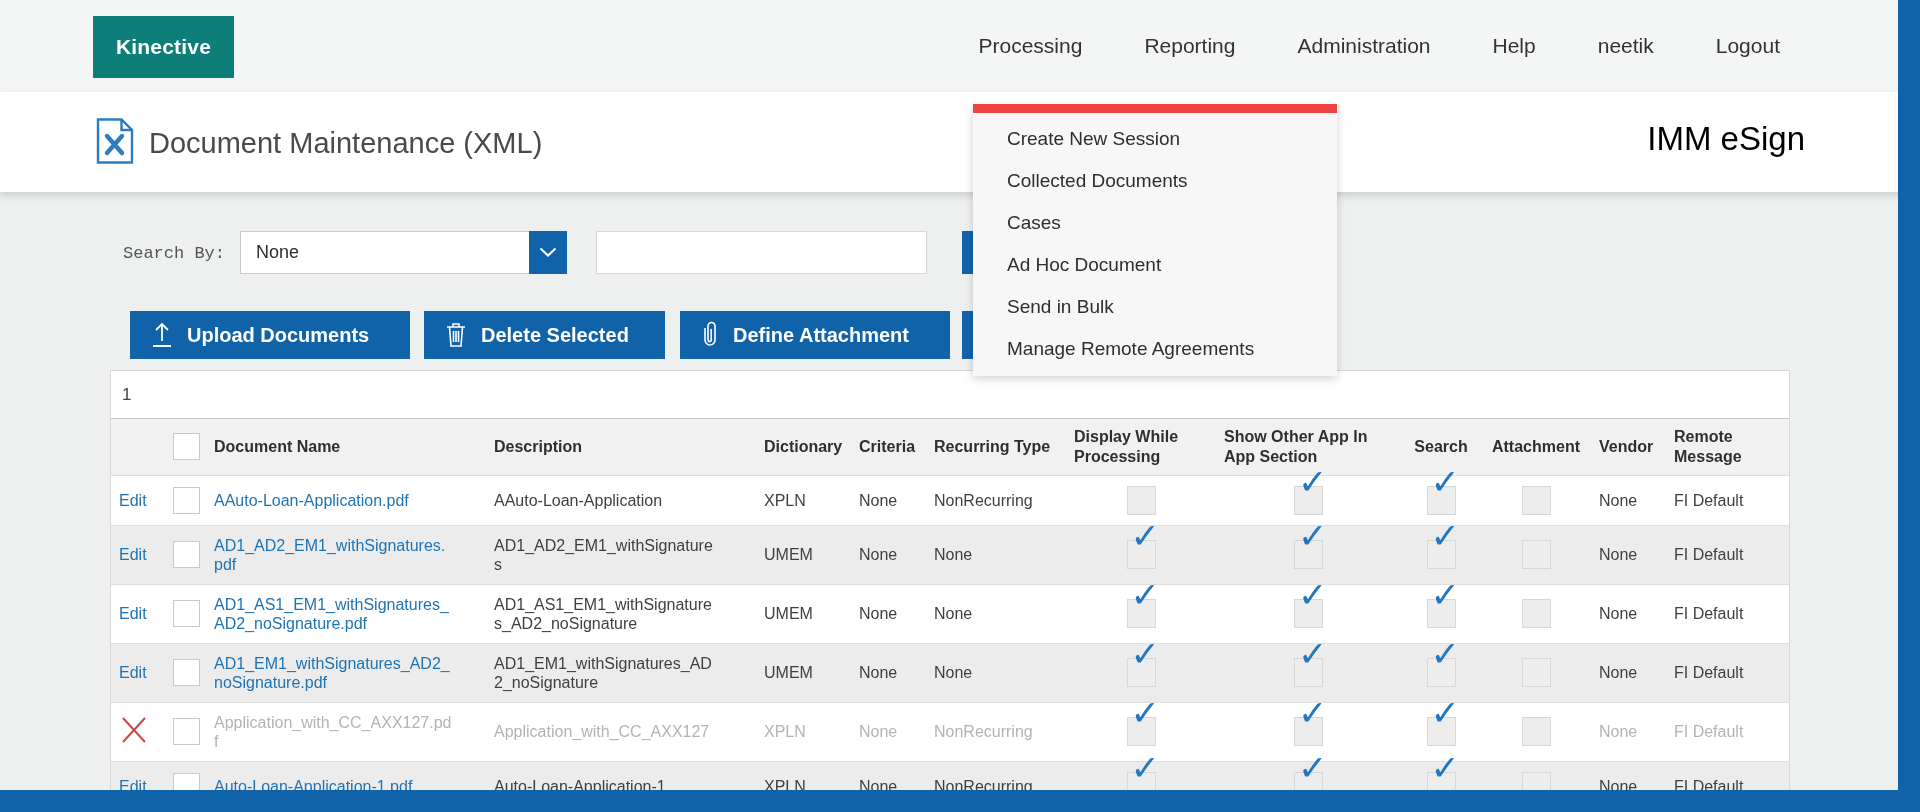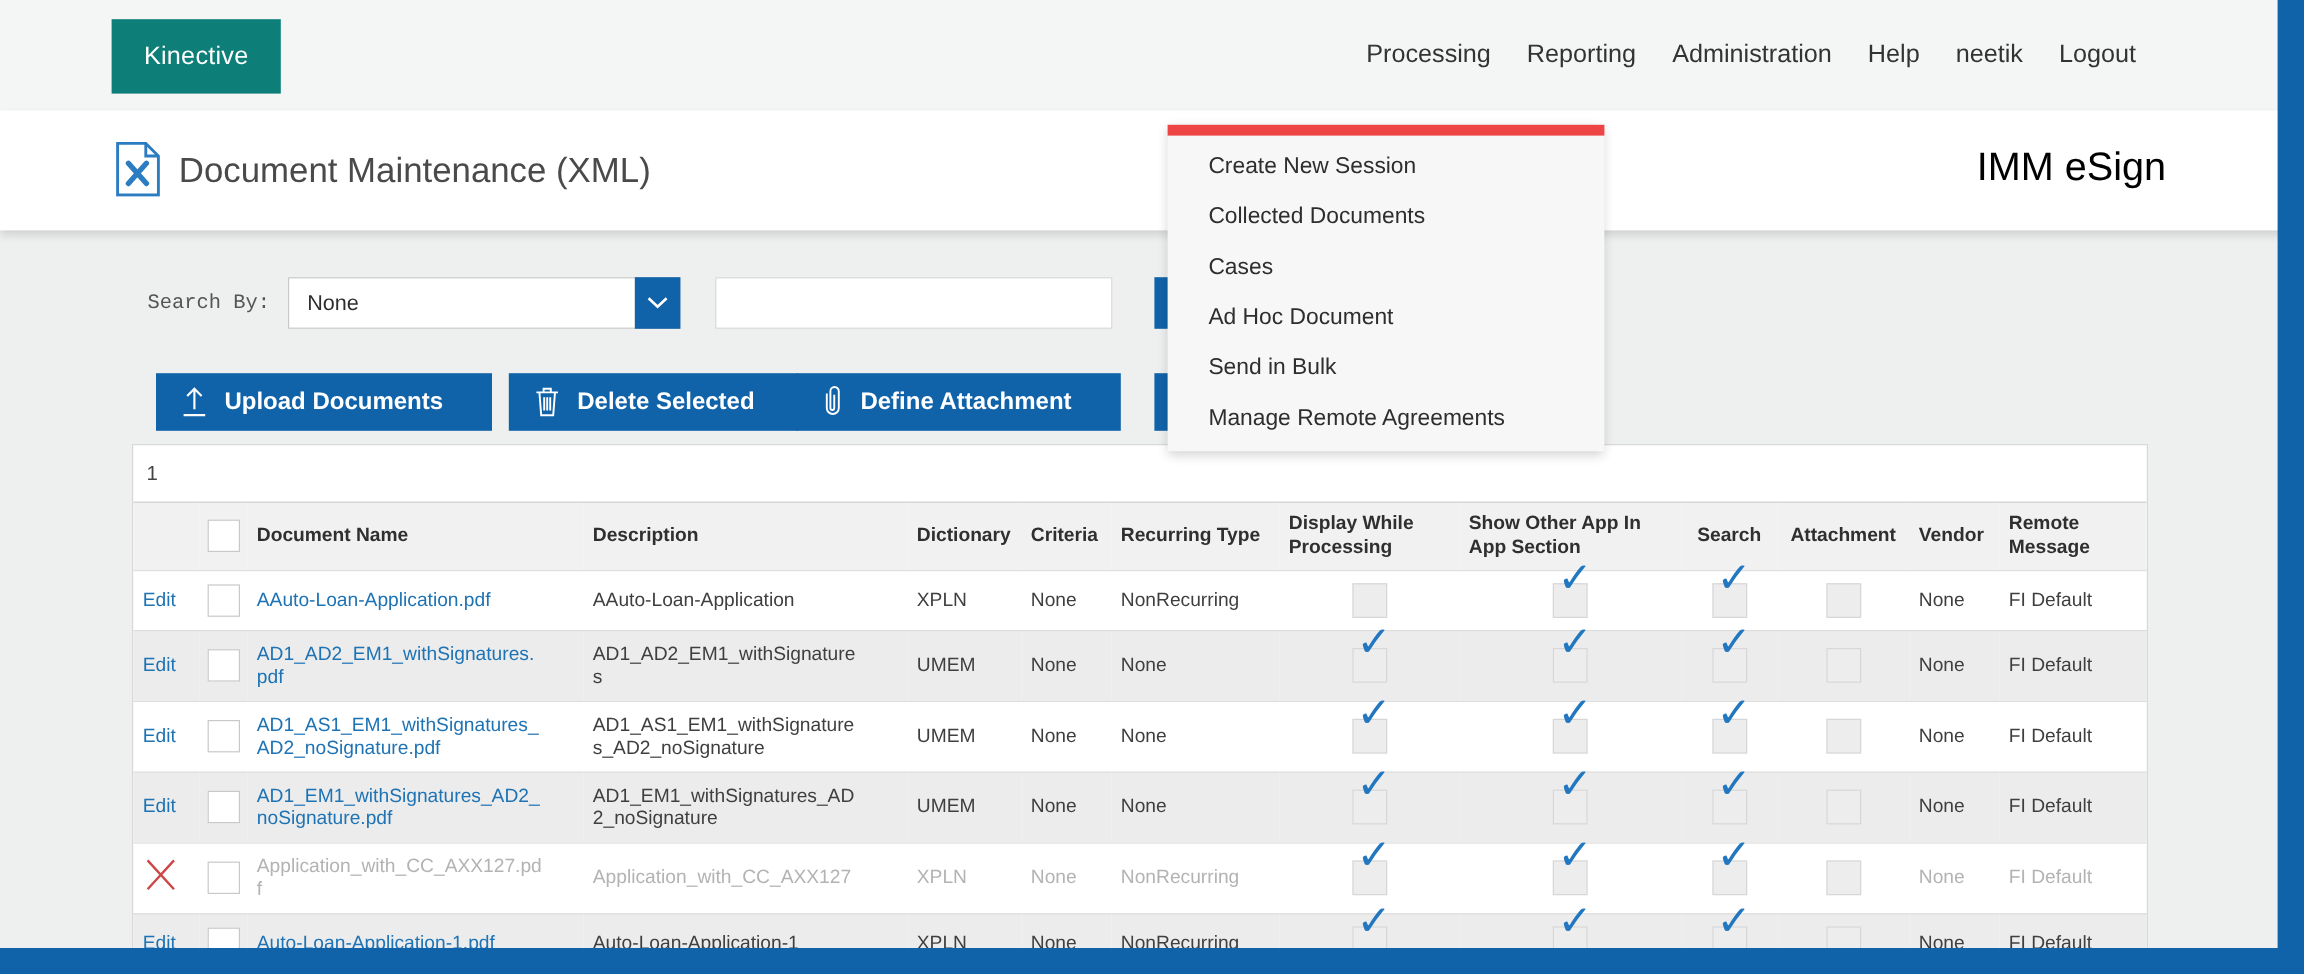--- a/index.html
+++ b/index.html
@@ -8,25 +8,25 @@
     position: relative;
     overflow: hidden;
     font-family: "Liberation Sans", sans-serif;
     background: #eef0f0;
   }
   
   .topbar { position:absolute; left:0; top:0; width:1920px; height:92px; background:#f4f5f5; }
   .logo {
     position:absolute; left:93px; top:16px; width:141px; height:62px;
     background:#0d7f78; color:#fff; display:flex; align-items:center; justify-content:center;
-    font-weight:normal; font-size:21px; letter-spacing:.2px;text-align:center;
+    font-weight:bold; font-size:21px; letter-spacing:.2px;text-align:center;
   }
   .top-nav {
     position:absolute; right:140px; top:0; height:92px;
-    display:flex; align-items:center; gap:30px;
+    display:flex; align-items:center; gap:62px;
   }
   .nav-item { font-size:21px; color:#333; cursor:pointer; white-space:nowrap; }
 
   
   .header-band {
     position:absolute; left:0; top:92px; width:1920px; height:100px; background:#ffffff;
     box-shadow:0 4px 7px rgba(0,0,0,.13);
   }
   .title-wrap { position:absolute; left:95px; top:26px; display:flex; align-items:center; gap:14px; }
   .page-title { font-size:29px; color:#4a4a4a; }
@@ -59,21 +59,21 @@
   .search-button-partial { position:absolute; left:962px; top:231px; width:130px; height:43px; background:#1163a9; border:0; }
 
   
   .toolbar .btn {
     position:absolute; top:311px; height:48px; border:0; cursor:pointer;
     background:#1163a9; color:#fff; display:flex; align-items:center; gap:13px;
     font-size:20px; font-weight:bold; font-family:"Liberation Sans", sans-serif; padding:0 0 0 20px;
   }
   .btn-0 { left:130px; width:280px; }
   .btn-1 { left:424px; width:241px; }
-  .btn-2 { left:664px; width:270px; }
+  .btn-2 { left:680px; width:270px; }
   .btn-hidden { position:absolute; top:311px; left:962px; width:140px; height:48px; background:#1163a9; border:0; }
   .btn-icon { display:flex; align-items:center; }
 
   
   .table-wrap {
     position:absolute; left:110px; top:370px; width:1680px; height:442px;
     background:#fff; border:1px solid #d8d8d8; overflow:hidden;
   }
   .pagination { height:48px; line-height:48px; padding-left:11px; border-bottom:1px solid #c9c9c9; font-size:17px; color:#444; }
   .page-num { cursor:pointer; }

